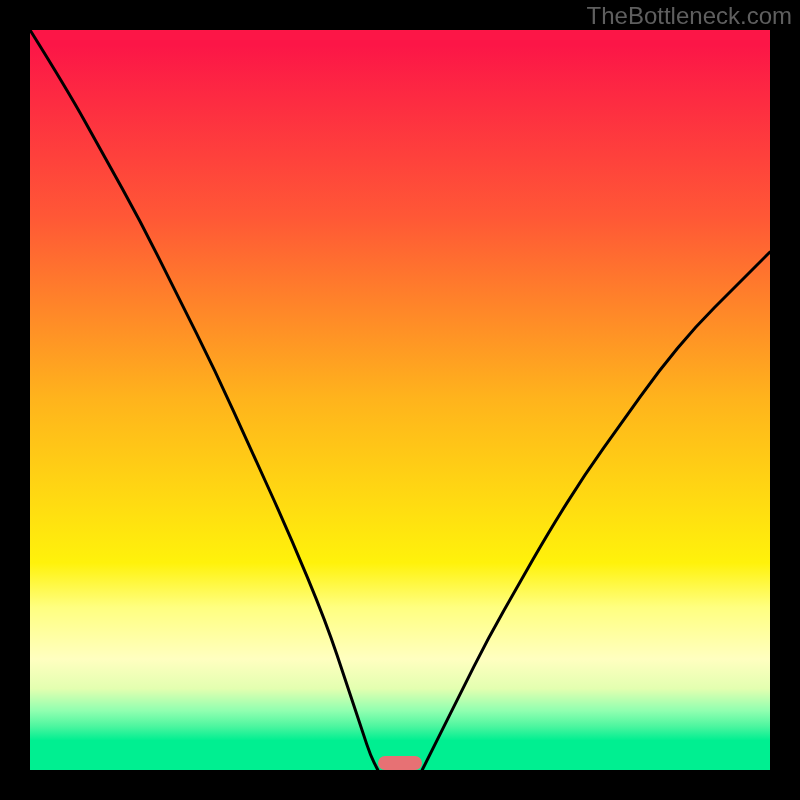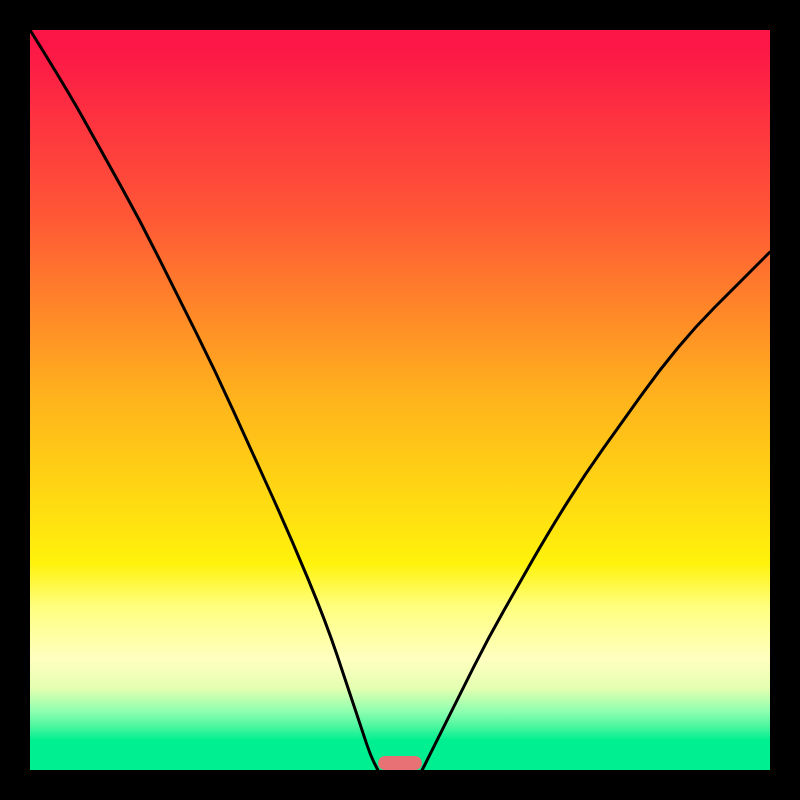--- a/index.html
+++ b/index.html
@@ -60,20 +60,21 @@
     top: 0;
     width: 740px;
     height: 740px;
     pointer-events: none;
   }
 </style>
 </head>
 <body>
 
 <div class="container">
+  <div class="watermark">TheBottleneck.com</div>
   <div class="plot">
     <svg class="curve" viewBox="0 0 740 740" preserveAspectRatio="none">
       <path id="curve-left" fill="none" stroke="#000000" stroke-width="3" stroke-linecap="round" d="M 0.0 0.0 Q 37.0 59.2 55.5 92.5 Q 74.0 125.8 92.5 159.1 Q 111.0 192.4 129.5 229.4 Q 148.0 266.4 166.5 303.4 Q 185.0 340.4 203.5 381.1 Q 222.0 421.8 240.5 462.5 Q 259.0 503.2 277.5 547.6 Q 296.0 592.0 307.1 625.3 Q 318.2 658.6 325.6 680.8 Q 333.0 703.0 336.7 714.1 Q 340.4 725.2 344.1 732.6 L 347.8 740.0"></path>
       <path id="curve-right" fill="none" stroke="#000000" stroke-width="3" stroke-linecap="round" d="M 392.2 740.0 Q 407.0 710.4 418.1 688.2 Q 429.2 666.0 444.0 636.4 Q 458.8 606.8 473.6 580.9 Q 488.4 555.0 503.2 529.1 Q 518.0 503.2 536.5 473.6 Q 555.0 444.0 573.5 418.1 Q 592.0 392.2 610.5 366.3 Q 629.0 340.4 647.5 318.2 Q 666.0 296.0 684.5 277.5 Q 703.0 259.0 721.5 240.5 L 740.0 222.0"></path>
     </svg>
     <div id="marker" class="marker" style="left: 347.8px; width: 44.4px; top: 726px; height: 14px; background: rgb(231, 113, 116);"></div>
   </div>
 </div>
 
 </body></html>

